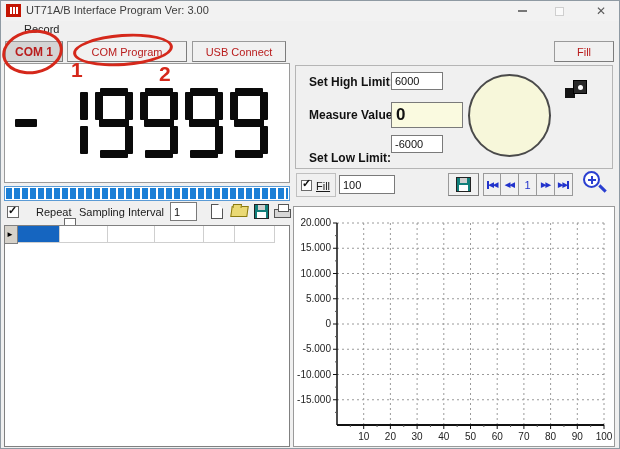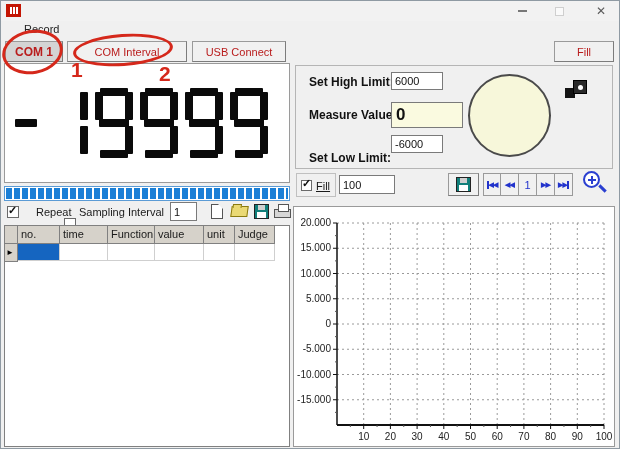--- a/index.html
+++ b/index.html
@@ -136,36 +136,37 @@
 </style>
 </head>
 <body>
 
 <div class="abs titlebar">
   <div class="abs app-icon">
       <i></i>
       <i></i>
       <i></i>
     </div>
+  <span class="abs win-title">UT71A/B Interface Program Ver: 3.00</span>
   <div class="abs wbtn" style="left:506px;">
     <div class="min-glyph"></div>
   </div>
   <div class="abs wbtn" style="left:543px;">
     <div class="max-glyph"></div>
   </div>
   <div class="abs wbtn" style="left:585px;">
     <span class="close-glyph">✕</span>
   </div>
 </div>
 
 <div class="abs menubar"></div>
 <span class="abs menu-item">Record</span>
 
 <div class="abs btn btn-com1">COM 1</div>
-<div class="abs btn btn-comconnect">COM Interval</div>
+<div class="abs btn btn-comconnect">COM Program</div>
 <div class="abs btn btn-usbconnect">USB Connect</div>
 <div class="abs btn btn-quit">Fill</div>
 
 <div class="abs ellipse ellipse1"></div>
 <div class="abs ellipse ellipse2"></div>
 <div class="abs red-num red-num1">1</div>
 <div class="abs red-num red-num2">2</div>
 
 <div class="abs display-panel">
   <div class="sevenseg" id="sevenseg">
@@ -228,29 +229,20 @@
     <div class="folder"></div>
   </div>
 <div class="abs tool-ic ic-save">
     <div class="floppy"></div>
   </div>
 <div class="abs tool-ic ic-print">
     <div class="printer"></div>
   </div>
 
 <div class="abs grid" id="grid">
-    <div class="trow">
-      <div class="tcell marker"></div>
-      <div class="tcell th" style="width: 42px;">no.</div>
-      <div class="tcell th" style="width: 48px;">time</div>
-      <div class="tcell th" style="width: 47px;">Function</div>
-      <div class="tcell th" style="width: 49px;">value</div>
-      <div class="tcell th" style="width: 31px;">unit</div>
-      <div class="tcell th" style="width: 40px;">Judge</div>
-    </div>
     <div class="trow">
       <div class="tcell marker">►</div>
       <div class="tcell td selected" style="width: 42px;"></div>
       <div class="tcell td" style="width: 48px;"></div>
       <div class="tcell td" style="width: 47px;"></div>
       <div class="tcell td" style="width: 49px;"></div>
       <div class="tcell td" style="width: 31px;"></div>
       <div class="tcell td" style="width: 40px;"></div>
     </div>
   </div>

